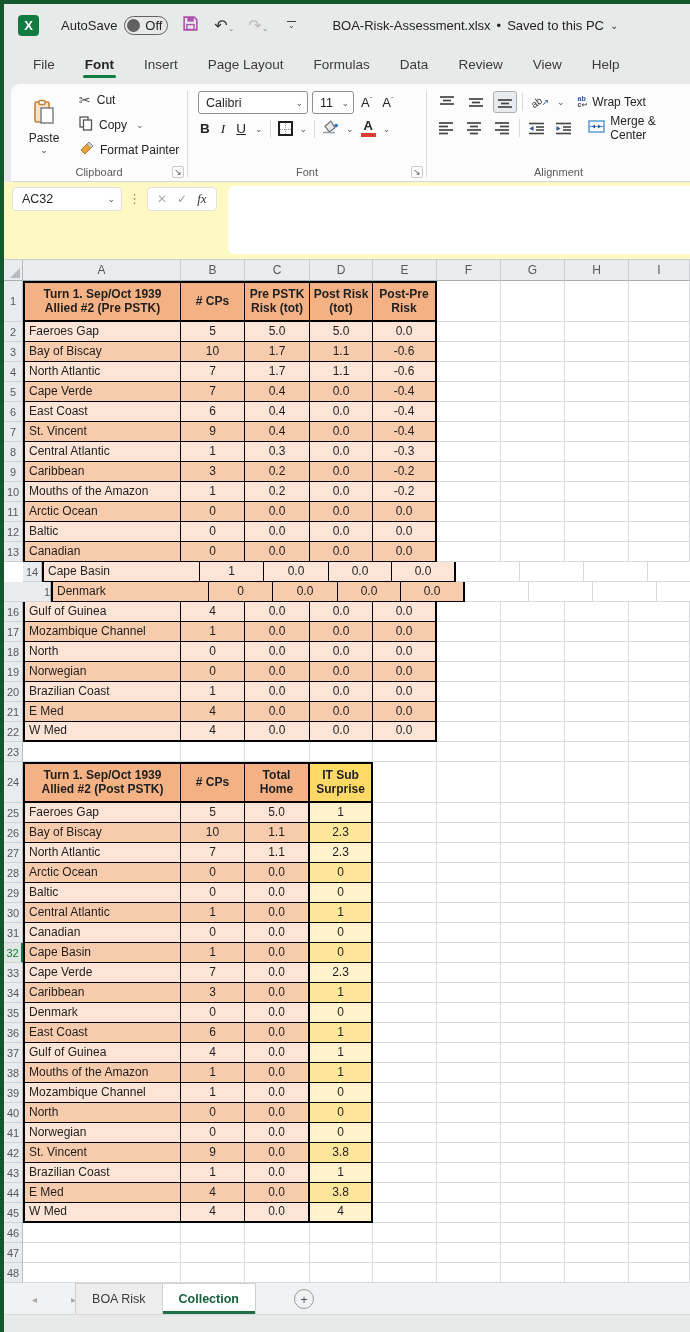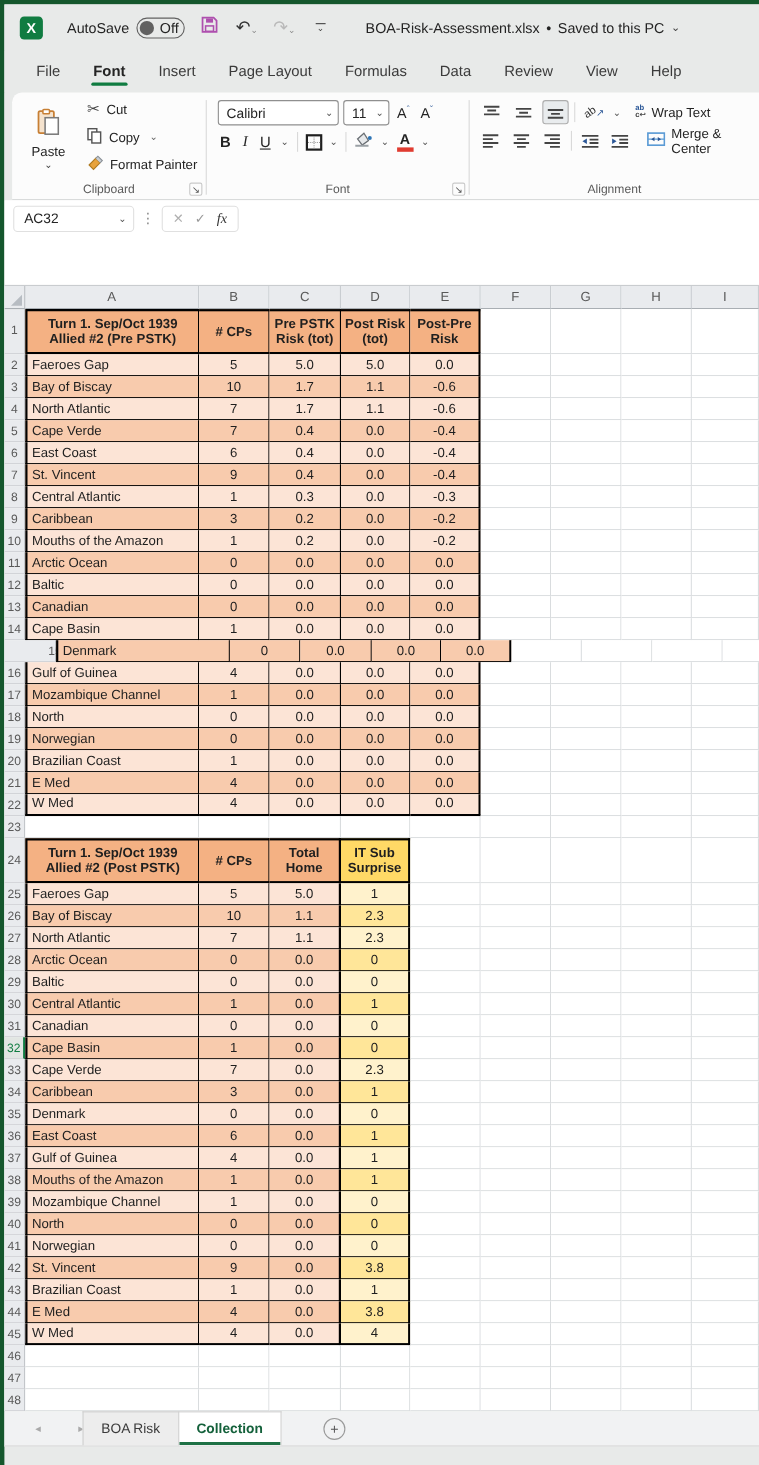--- a/index.html
+++ b/index.html
@@ -76,21 +76,21 @@
   .ic-box { width:24px; height:22px; display:flex; align-items:center; justify-content:center; border-radius:3px; }
   .ic-box.selected { border:1px solid #ADADAD; background:#E9ECEE; }
   .big-btn { display:flex; align-items:center; gap:5px; font-size:12px; color:#242424; margin-left:8px; height:22px; }
   .wrap-ic { font-size:7px; line-height:6px; color:#2b5797; font-weight:bold; text-align:left; }
   .wrap-ic .row2 { color:#444; }
   .orient { display:flex; align-items:center; font-size:11px; color:#333; }
   .orient .ab { transform:rotate(-35deg); display:inline-block; font-size:10px; }
   .orient .arr { font-size:9px; color:#2b5797; }
 
   
-  .formulabar { height:78px; background:#ffffff; display:flex; align-items:flex-start; padding:5px 0 0 8px; border-bottom:1px solid #C9CCCF; position:relative; }
+  .formulabar { height:78px; background:#fef9c3; display:flex; align-items:flex-start; padding:5px 0 0 8px; border-bottom:1px solid #C9CCCF; position:relative; }
   .namebox { width:110px; height:24px; background:#fff; border:1px solid #E0E0E0; border-radius:4px; display:flex; align-items:center; padding:0 6px 0 9px; font-size:12.5px; color:#242424; }
   .namebox .chev { margin-left:auto; font-size:9px; color:#555; }
   .fb-dots { font-size:13px; color:#888; margin:4px 6px 0 6px; }
   .fb-btns { height:24px; background:#fff; border:1px solid #E0E0E0; border-radius:4px; display:flex; align-items:center; gap:10px; padding:0 9px; }
   .fb-x { color:#b0b0b0; font-size:12px; }
   .fb-check { color:#9a9a9a; font-size:12px; }
   .fb-fx { font-family:"Liberation Serif",serif; font-style:italic; font-size:13px; color:#333; }
   .fb-input { position:absolute; left:224px; right:0; top:4px; bottom:5px; background:#fff; border-radius:6px 0 0 6px; }
 
   
@@ -569,21 +569,21 @@
           <div class="tcell name" style="width: 158px; height: 20px; background: rgb(248, 203, 173); border-right: 1px solid rgb(0, 0, 0); border-left: 2px solid rgb(0, 0, 0); border-bottom: 1px solid rgb(0, 0, 0);">Canadian</div>
           <div class="tcell" style="width: 64px; height: 20px; background: rgb(248, 203, 173); border-right: 1px solid rgb(0, 0, 0); border-bottom: 1px solid rgb(0, 0, 0);">0</div>
           <div class="tcell" style="width: 65px; height: 20px; background: rgb(248, 203, 173); border-right: 1px solid rgb(0, 0, 0); border-bottom: 1px solid rgb(0, 0, 0);">0.0</div>
           <div class="tcell" style="width: 63px; height: 20px; background: rgb(248, 203, 173); border-right: 1px solid rgb(0, 0, 0); border-bottom: 1px solid rgb(0, 0, 0);">0.0</div>
           <div class="tcell" style="width: 64px; height: 20px; background: rgb(248, 203, 173); border-right: 2px solid rgb(0, 0, 0); border-bottom: 1px solid rgb(0, 0, 0);">0.0</div>
           <div class="gcell" style="width: 64px; height: 20px;"></div>
           <div class="gcell" style="width: 64px; height: 20px;"></div>
           <div class="gcell" style="width: 64px; height: 20px;"></div>
           <div class="gcell" style="width: 61px; height: 20px;"></div>
         </div>
-        <div class="g-row" style="height: 20px;">
+        <div class="g-row" style="height: 20px; margin-left: 19px;">
           <div class="rowhead" style="width: 19px; height: 20px;">14</div>
           <div class="tcell name" style="width: 158px; height: 20px; background: rgb(252, 228, 214); border-right: 1px solid rgb(0, 0, 0); border-left: 2px solid rgb(0, 0, 0); border-bottom: 1px solid rgb(0, 0, 0);">Cape Basin</div>
           <div class="tcell" style="width: 64px; height: 20px; background: rgb(252, 228, 214); border-right: 1px solid rgb(0, 0, 0); border-bottom: 1px solid rgb(0, 0, 0);">1</div>
           <div class="tcell" style="width: 65px; height: 20px; background: rgb(252, 228, 214); border-right: 1px solid rgb(0, 0, 0); border-bottom: 1px solid rgb(0, 0, 0);">0.0</div>
           <div class="tcell" style="width: 63px; height: 20px; background: rgb(252, 228, 214); border-right: 1px solid rgb(0, 0, 0); border-bottom: 1px solid rgb(0, 0, 0);">0.0</div>
           <div class="tcell" style="width: 64px; height: 20px; background: rgb(252, 228, 214); border-right: 2px solid rgb(0, 0, 0); border-bottom: 1px solid rgb(0, 0, 0);">0.0</div>
           <div class="gcell" style="width: 64px; height: 20px;"></div>
           <div class="gcell" style="width: 64px; height: 20px;"></div>
           <div class="gcell" style="width: 64px; height: 20px;"></div>
           <div class="gcell" style="width: 61px; height: 20px;"></div>

